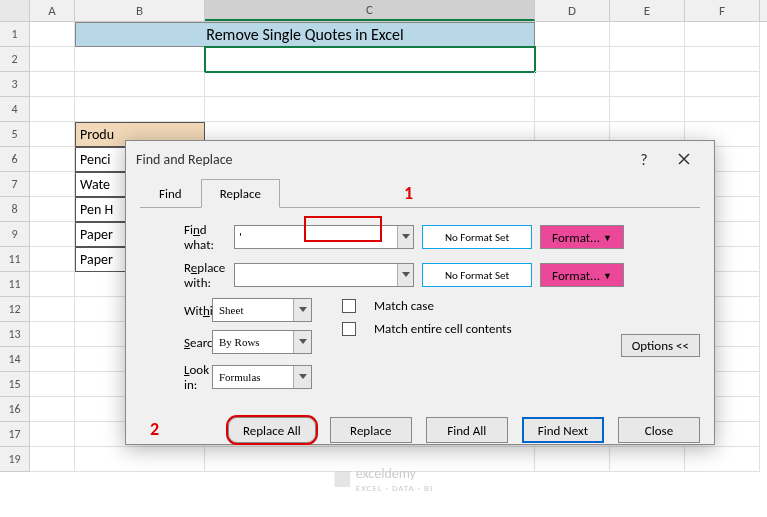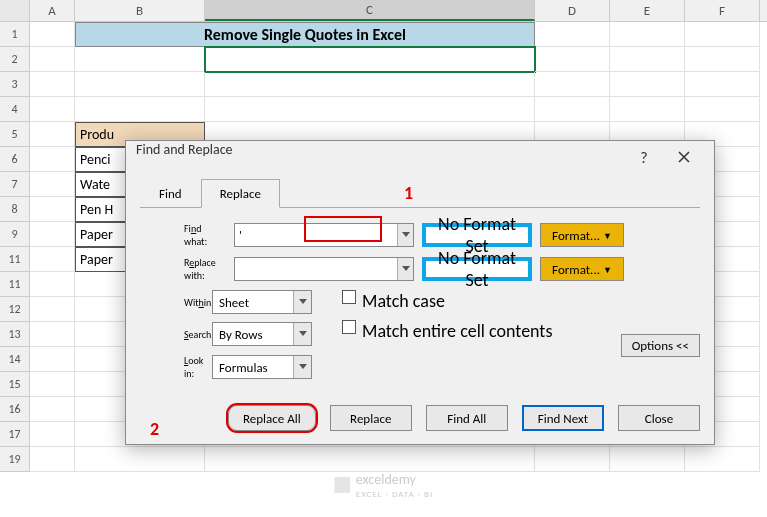--- a/index.html
+++ b/index.html
@@ -13,69 +13,69 @@
 .col-A { width: 45px; }
 .col-B { width: 130px; }
 .col-C { width: 330px; }
 .col-D, .col-E, .col-F { width: 75px; }
 .col-h.sel { background: #d0d0d0; border-bottom: 2px solid #107c41; }
 
 .rows { }
 .row { display: flex; height: 25px; }
 .rh { width: 30px; border-right: 1px solid #ccc; border-bottom: 1px solid #ccc; background: #f0f0f0; font-size: 12px; color: #555; display: flex; align-items: center; justify-content: center; }
 .cell { border-right: 1px solid #e0e0e0; border-bottom: 1px solid #e0e0e0; font-size: 14px; display: flex; align-items: center; padding: 0 4px; overflow: hidden; white-space: nowrap; }
-.title-cell { background: #b8d8e8; font-size: 16px; font-weight: 700; justify-content: center; border: 1px solid #888; }
+.title-cell { background: #b8d8e8; font-size: 16px; font-weight: 400; justify-content: center; border: 1px solid #888; }
 .prod-h { background: #f0d8b8; font-weight: 500; border: 1px solid #555; }
 .prod-c { border: 1px solid #555; background: #fff; }
 .sel-cell { outline: 2px solid #107c41; outline-offset: -1px; }
 
 
 .dialog { position: absolute; top: 140px; left: 125px; width: 590px; height: 305px; background: #f0f0f0; box-shadow: 0 4px 20px rgba(0,0,0,0.3); border: 1px solid #888; }
-.dlg-title { height: 36px; display: flex; padding: 0 10px; font-size: 14px; color: #333; }
+.dlg-title { height: 36px; display: flex; align-items: center; padding: 0 10px; font-size: 14px; color: #333; }
 .dlg-title-txt { flex: 1; }
 .dlg-help, .dlg-close { width: 40px; height: 32px; display: flex; align-items: center; justify-content: center; font-size: 16px; cursor: pointer; }
 .dlg-close svg { width: 12px; height: 12px; }
 
 .tabs { display: flex; margin: 2px 0 0 14px; }
 .tab { padding: 6px 18px; font-size: 13px; border: 1px solid transparent; cursor: pointer; position: relative; }
 .tab.active { background: #f0f0f0; border: 1px solid #aaa; border-bottom: 1px solid #f0f0f0; z-index: 2; }
 
 .tab-body { border-top: 1px solid #aaa; margin: 0 14px; padding: 14px 0 8px; position: relative; top: -1px; }
 .form-row { display: flex; align-items: center; margin-bottom: 8px; gap: 8px; }
-.lbl { width: 86px; font-size: 10px; padding-left: 44px; }
+.lbl { width: 86px; font-size: 13px; padding-left: 44px; }
 .lbl .u { text-decoration: underline; }
 .combo { flex: 1; height: 24px; border: 1px solid #888; background: #fff; display: flex; align-items: center; max-width: 180px; }
 .combo-inp { flex: 1; padding: 0 4px; font-size: 13px; border: none; outline: none; background: transparent; height: 100%; }
 .combo-arr { width: 18px; height: 100%; border-left: 1px solid #aaa; display: flex; align-items: center; justify-content: center; background: #e8e8e8; }
 .combo-arr svg { width: 8px; height: 6px; }
-.nofmt { width: 110px; height: 24px; border: 4px solid #0ea5e9; background: #fff; font-size: 18px; display: flex; align-items: center; justify-content: center; text-align: center; }
-.fmt-btn { width: 84px; height: 24px; border: 1px solid #888; background: #eab308; font-size: 13px; display: flex; align-items: center; justify-content: center; gap: 3px; cursor: pointer; }
+.nofmt { width: 110px; height: 24px; border: 1px solid #0ea5e9; background: #fff; font-size: 11px; display: flex; align-items: center; justify-content: center; }
+.fmt-btn { width: 84px; height: 24px; border: 1px solid #888; background: #ec4899; font-size: 13px; display: flex; align-items: center; justify-content: center; gap: 3px; cursor: pointer; }
 .fmt-btn .arr { font-size: 9px; }
 
 .drop-row { display: flex; align-items: center; margin-bottom: 8px; gap: 8px; }
 .drop-combo { width: 100px; height: 24px; border: 1px solid #888; background: #fff; display: flex; align-items: center; }
-.drop-combo span { flex: 1; padding: 0 6px; font-size: 13px; }
+.drop-combo span { flex: 1; padding: 0 6px; font-size: 11px; font-family: Liberation Serif, serif; }
 .chk-col { display: flex; flex-direction: column; gap: 8px; margin-left: 10px; }
-.chk { display: flex; gap: 6px; font-size: 18px; }
+.chk { display: flex; align-items: center; gap: 18px; font-size: 13px; }
 .chk-box { width: 14px; height: 14px; border: 1px solid #555; background: #fff; }
 
 .opts-btn { position: absolute; right: 0; top: 126px; height: 23px; padding: 0 10px; border: 1px solid #888; background: #e8e8e8; font-size: 13px; cursor: pointer; }
 
 .dlg-btns { display: flex; gap: 14px; margin: 8px 14px 0; justify-content: flex-end; }
 .dlg-btn { height: 26px; padding: 0 14px; border: 1px solid #888; background: #e8e8e8; font-size: 13px; cursor: pointer; min-width: 82px; }
 .dlg-btn.primary { border: 2px solid #0066cc; }
 .dlg-btn.hl-red { outline: 2px solid #d00; outline-offset: 0; border-radius: 9px; }
 
 
 .anno-1 { position: absolute; top: 182px; left: 404px; color: #d00; font-size: 18px; font-weight: bold; z-index: 10; }
 .anno-2 { position: absolute; top: 418px; left: 150px; color: #d00; font-size: 18px; font-weight: bold; z-index: 10; }
 .anno-box1 { position: absolute; top: 216px; left: 304px; width: 78px; height: 26px; border: 2px solid #d00; z-index: 10; }
 
 
-.wm { position: absolute; bottom: 18px; left: 50%; transform: translateX(-50%); display: flex; align-items: center; gap: 6px; color: #ccc; font-size: 14px; }
+.wm { position: absolute; bottom: 24px; left: 50%; transform: translateX(-50%); display: flex; align-items: center; gap: 6px; color: #ccc; font-size: 14px; }
 .wm-logo { width: 16px; height: 16px; opacity: 0.5; }
 .wm small { font-size: 9px; letter-spacing: 1px; display: block; }
 </style>
 </head>
 <body>
 
 <div class="sheet">
   <div class="col-headers">
     <div class="row-header-blank"></div>
     <div class="col-h col-A">A</div>

